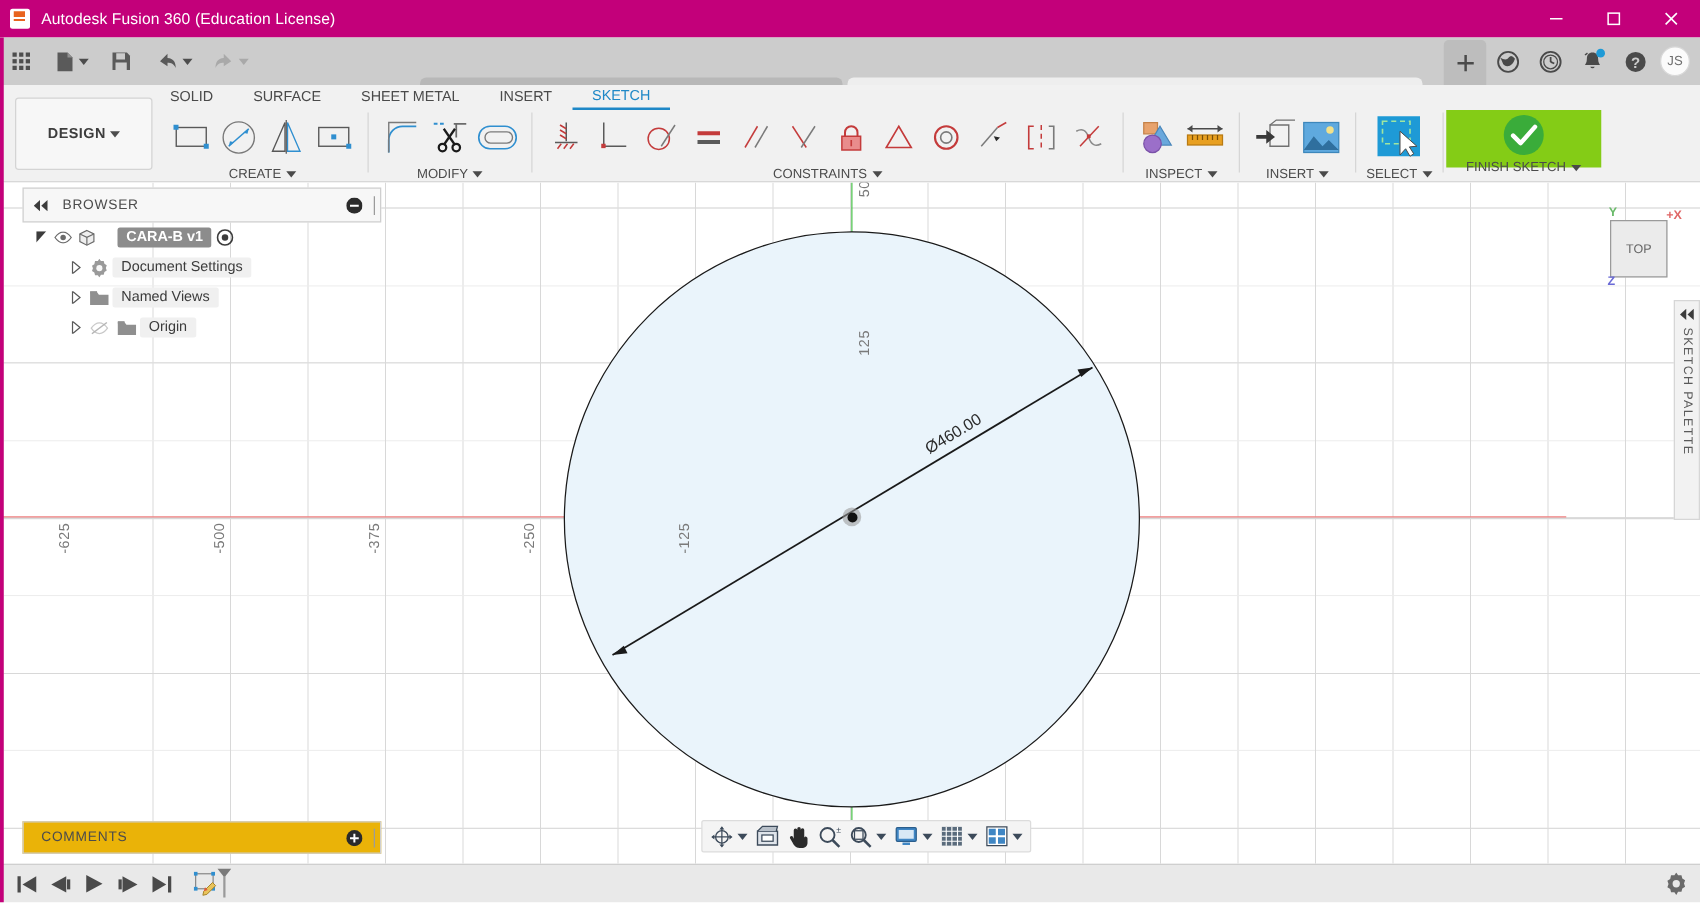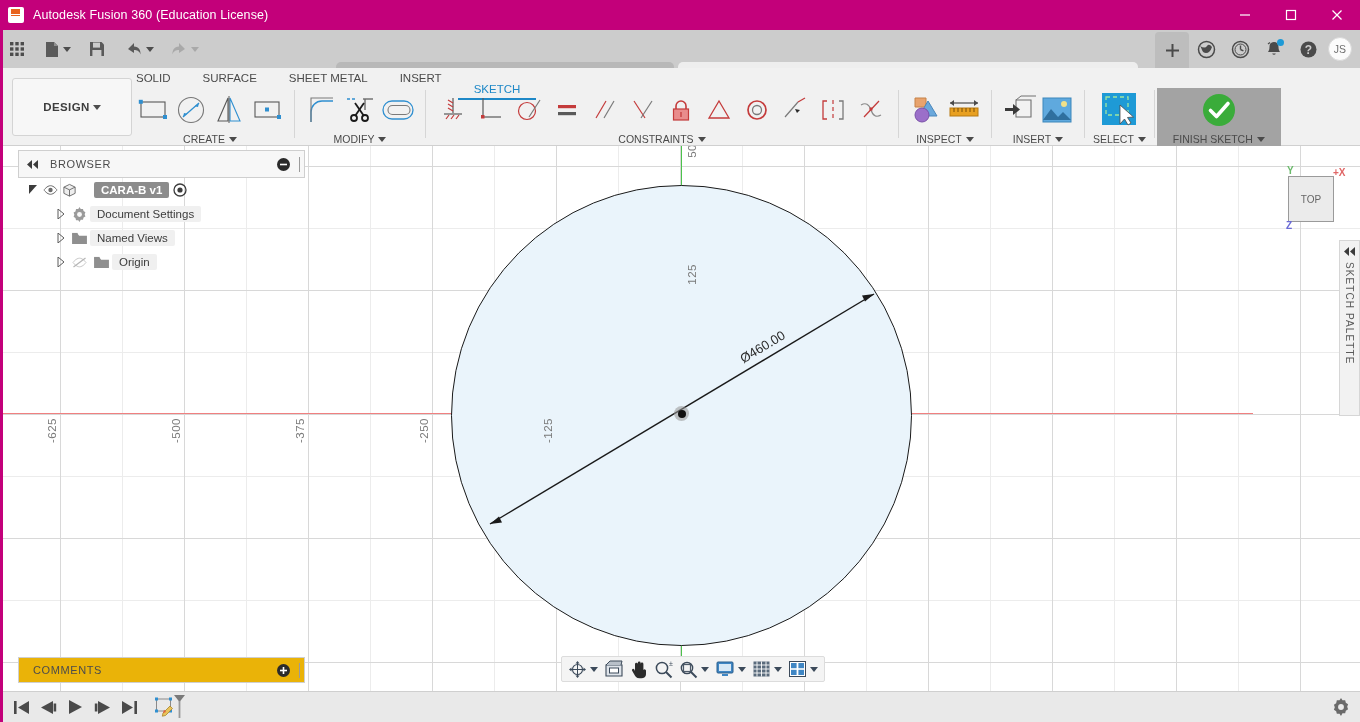--- a/index.html
+++ b/index.html
@@ -74,46 +74,46 @@
     display: flex; align-items: center; justify-content: center;
     font-size: 10.5px; color: #6e6e6e; border: 1px solid #d8d8d8; margin-left: 3px; margin-right: 4px;
   }
 
   
   .ribbon {
     position: absolute; left: 0; top: 68px; width: 1360px; height: 78px;
     background: #f1f1f1; border-bottom: 1px solid #d0d0d0;
   }
   .design-btn {
-    position: absolute; left: 12px; top: 10px; width: 120px; height: 58px;
+    position: absolute; left: 12px; top: 10px; width: 110px; height: 58px;
     background: #f7f7f7; border: 1px solid #d4d4d4; border-radius: 3px;
     display: flex; align-items: center; justify-content: center;
     font-size: 11.5px; font-weight: bold; color: #3d3d3d; letter-spacing: .4px;
   }
   .rb-tabs { position: absolute; left: 120px; top: 0; height: 20px; display: flex; justify-content: center; }
   .rb-tab {
     height: 20px; padding: 0 16px; font-size: 11.5px; color: #4a4a4a;
     display: flex; align-items: center; white-space: nowrap;
   }
-  .rb-tab.active { color: #1e88c7; border-bottom: 2px solid #1e88c7; font-weight: normal; margin-top: 12px; }
+  .rb-tab.active { color: #1e88c7; border-bottom: 2px solid #1e88c7; font-weight: normal; }
 
   .rb-body { position: absolute; left: 128px; top: 20px; right: 0; height: 58px; display: flex; align-items: flex-start; }
   .rgroup { position: relative; height: 58px; display: flex; flex-direction: column; align-items: center;
             padding: 0 6px; }
   .rgroup-icons { display: flex; align-items: center; height: 44px; }
   .rgroup-label {
     font-size: 10.5px; color: #4a4a4a; display: flex; align-items: center; height: 14px;
     white-space: nowrap;
     text-align: center;
   }
   .rgroup-label .caret { border-top-color: #4a4a4a; margin-left: 4px; }
   .rsep { width: 1px; height: 48px; background: #d6d6d6; margin: 2px 2px 0 2px; }
   .ricon { width: 38px; height: 40px; display: flex; align-items: center; justify-content: center; }
   .ricon svg { display: block; }
-  .finish-group { background: #a3a3a3; height: 58px; }
+  .finish-group { background: #84cc16; height: 46px; }
 
   
   .canvas {
     position: absolute; left: 0; top: 146px; width: 1360px; height: 545px;
     background: #ffffff; overflow: hidden;
   }
   .grid-minor {
     position: absolute; inset: 0;
     background-image:
       repeating-linear-gradient(to right, #ececec 0 1px, transparent 1px 62px),

